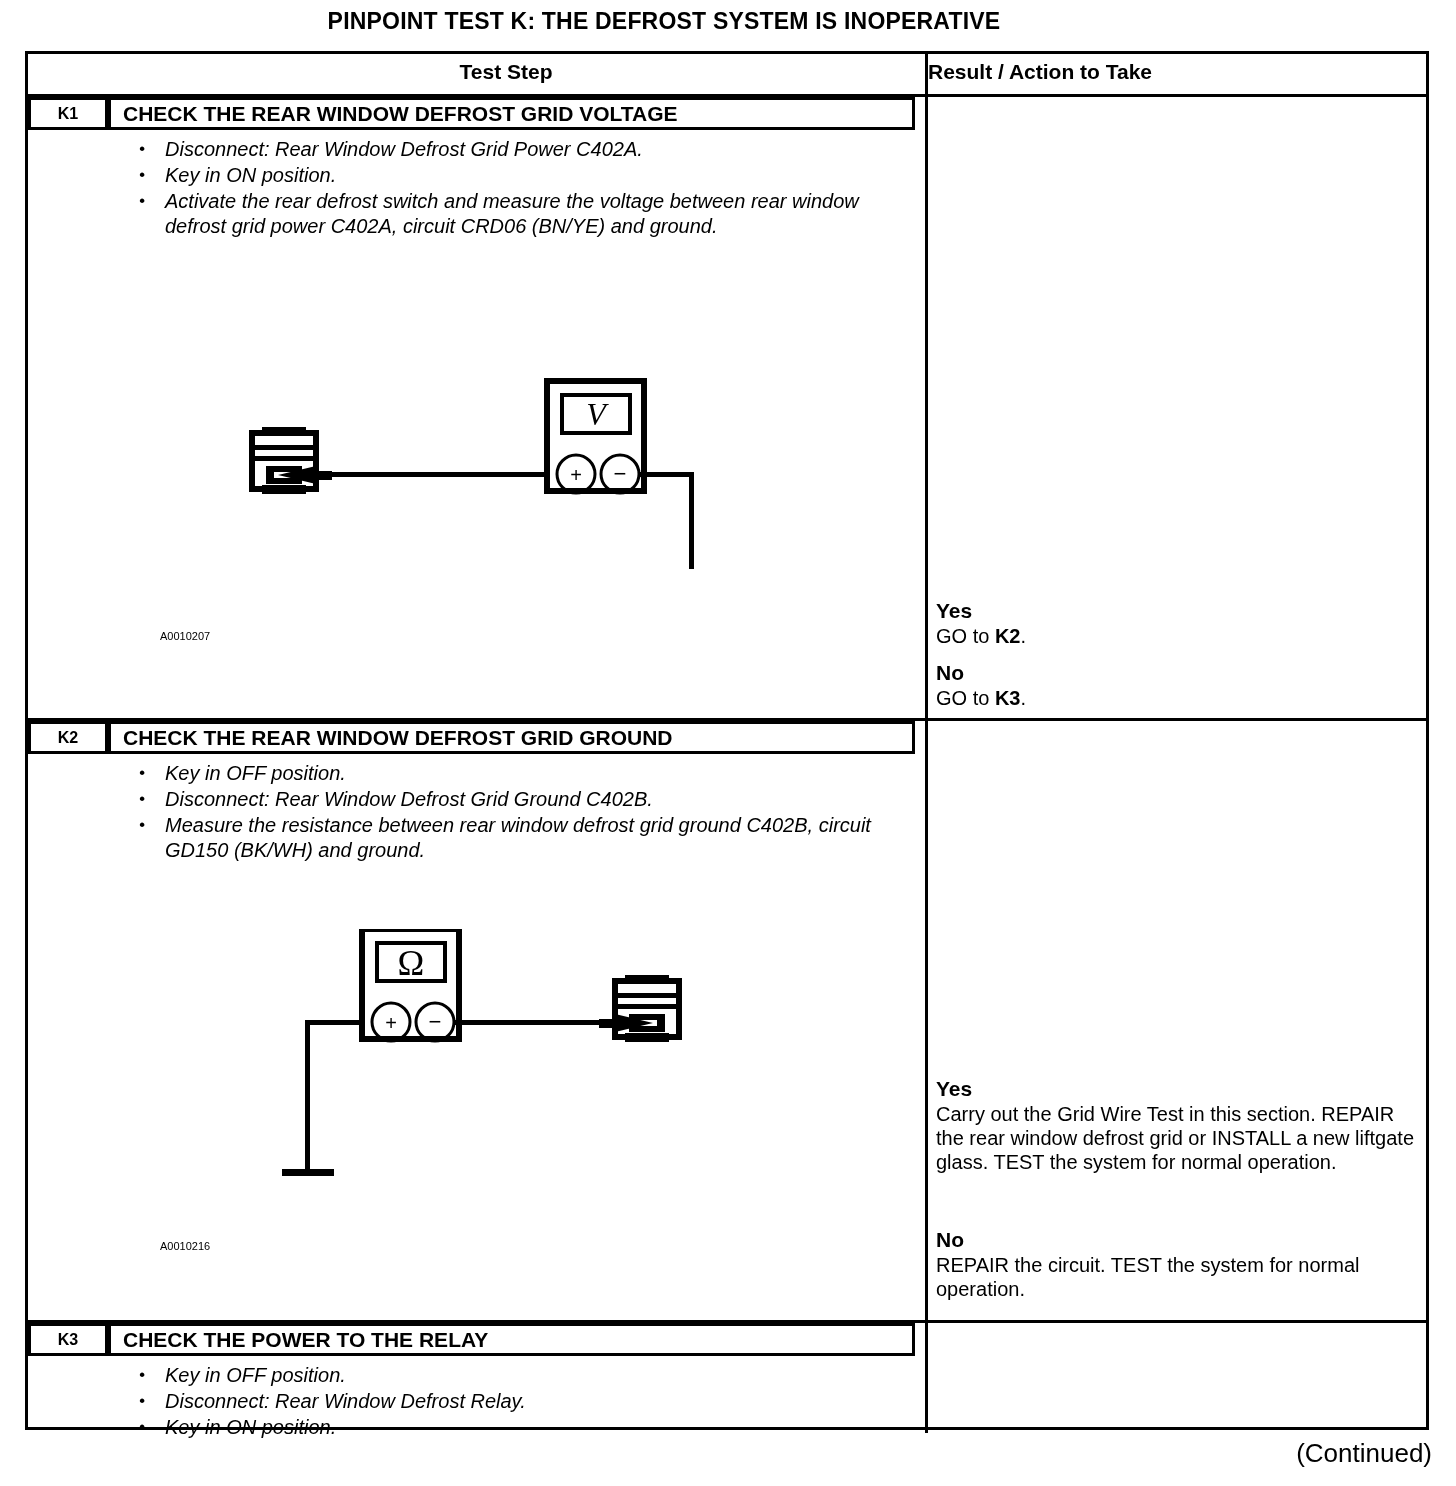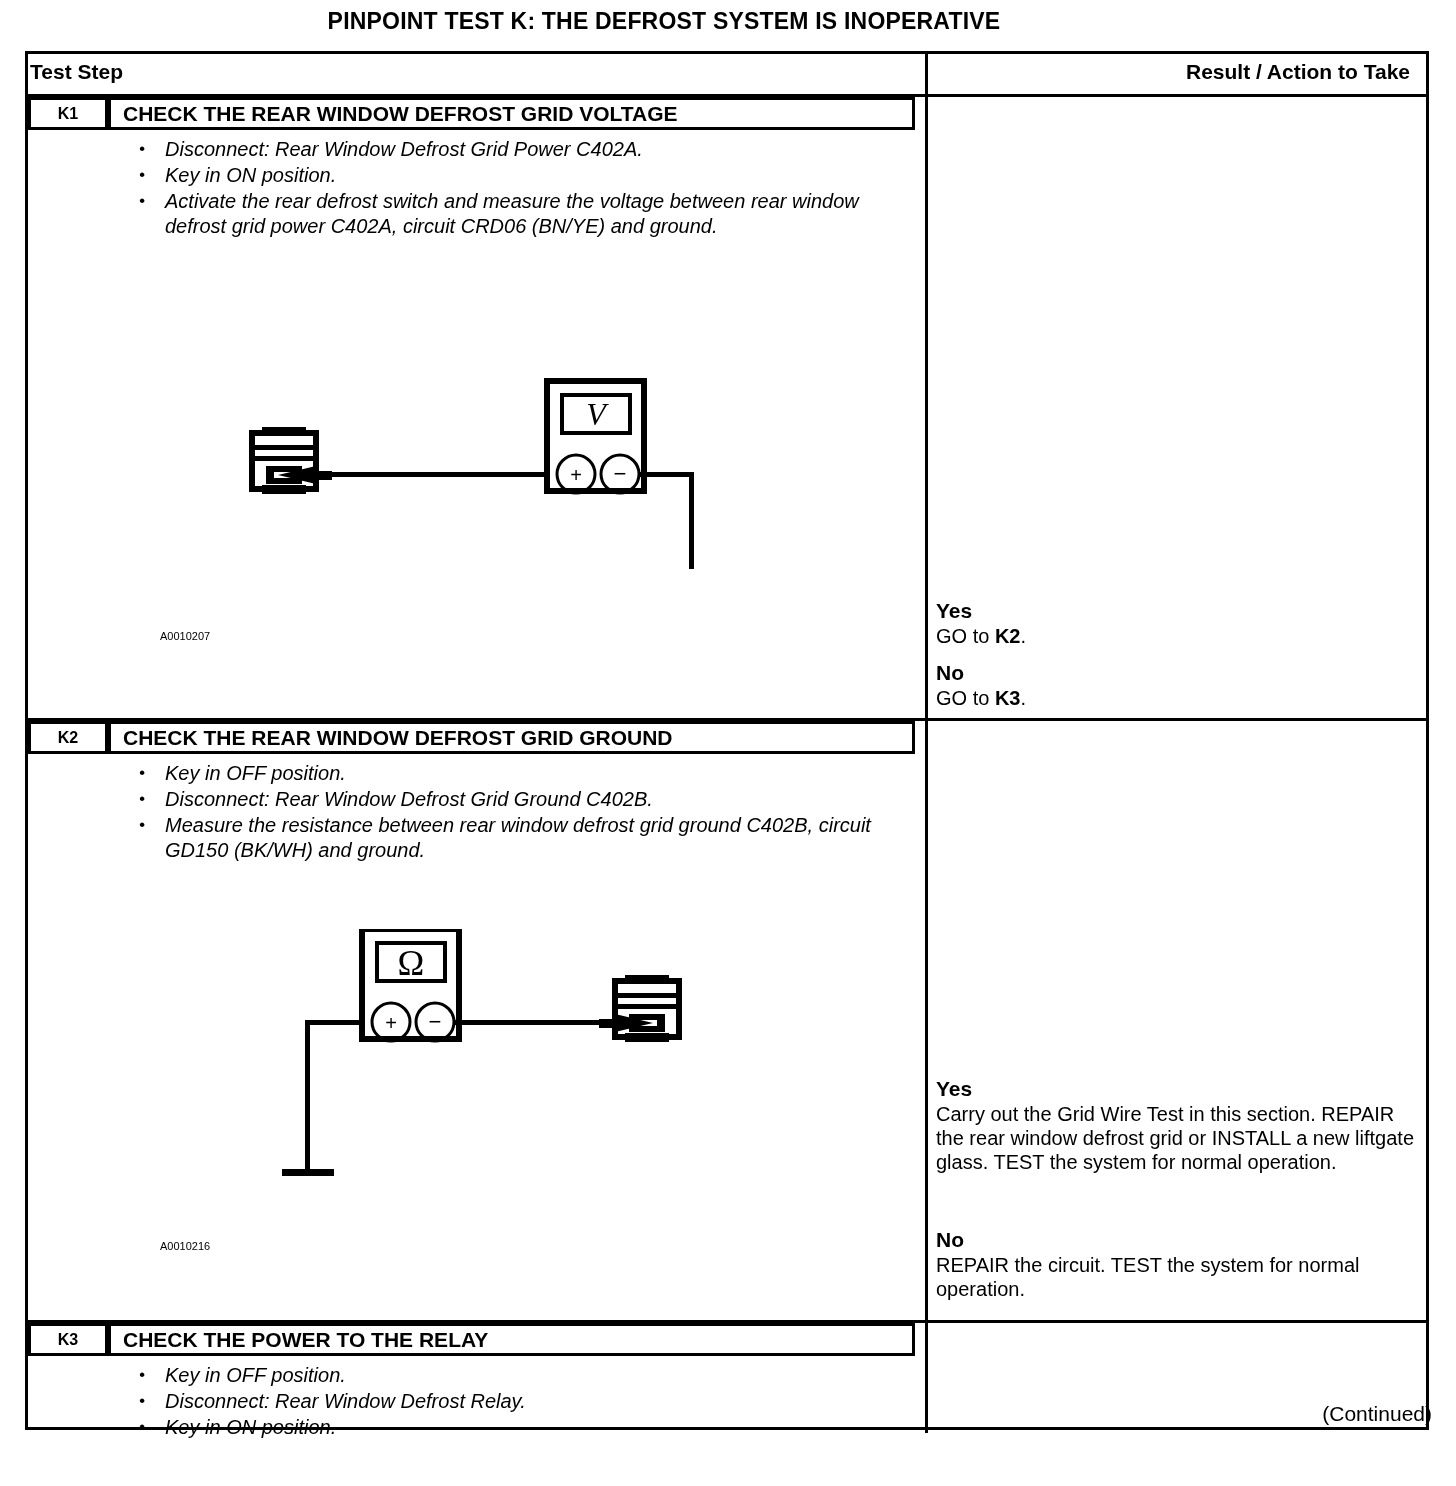--- a/index.html
+++ b/index.html
@@ -48,33 +48,33 @@
     background: #000;
   }
   
   .rule {
     position: absolute;
     background: #000;
   }
 
   .hdr-test-step {
     position: absolute;
-    left: 2px;
+    left: 12px;
     top: 6px;
     width: 932px;
-    text-align: left;
+    text-align: center;
     font-size: 21px;
     font-weight: bold;
   }
   .hdr-result {
     position: absolute;
     left: 900px;
     top: 6px;
     width: 482px;
-    text-align: right;
+    text-align: left;
     font-size: 21px;
     font-weight: bold;
   }
 
   
   .step-bar {
     position: absolute;
     left: 0px;
     width: 887px;
     height: 33px;
@@ -152,22 +152,22 @@
   
   .fig-id {
     position: absolute;
     font-size: 11px;
   }
 
   
   .continued {
     position: absolute;
     right: 24px;
-    top: 1402px;
-    font-size: 21px;
+    top: 1438px;
+    font-size: 26px;
   }
 
   
   .diagram { position: absolute; }
   .diagram svg { display: block; }
 </style>
 </head>
 <body>
 
 <div class="page-title">PINPOINT TEST  K: THE DEFROST SYSTEM IS INOPERATIVE</div>

